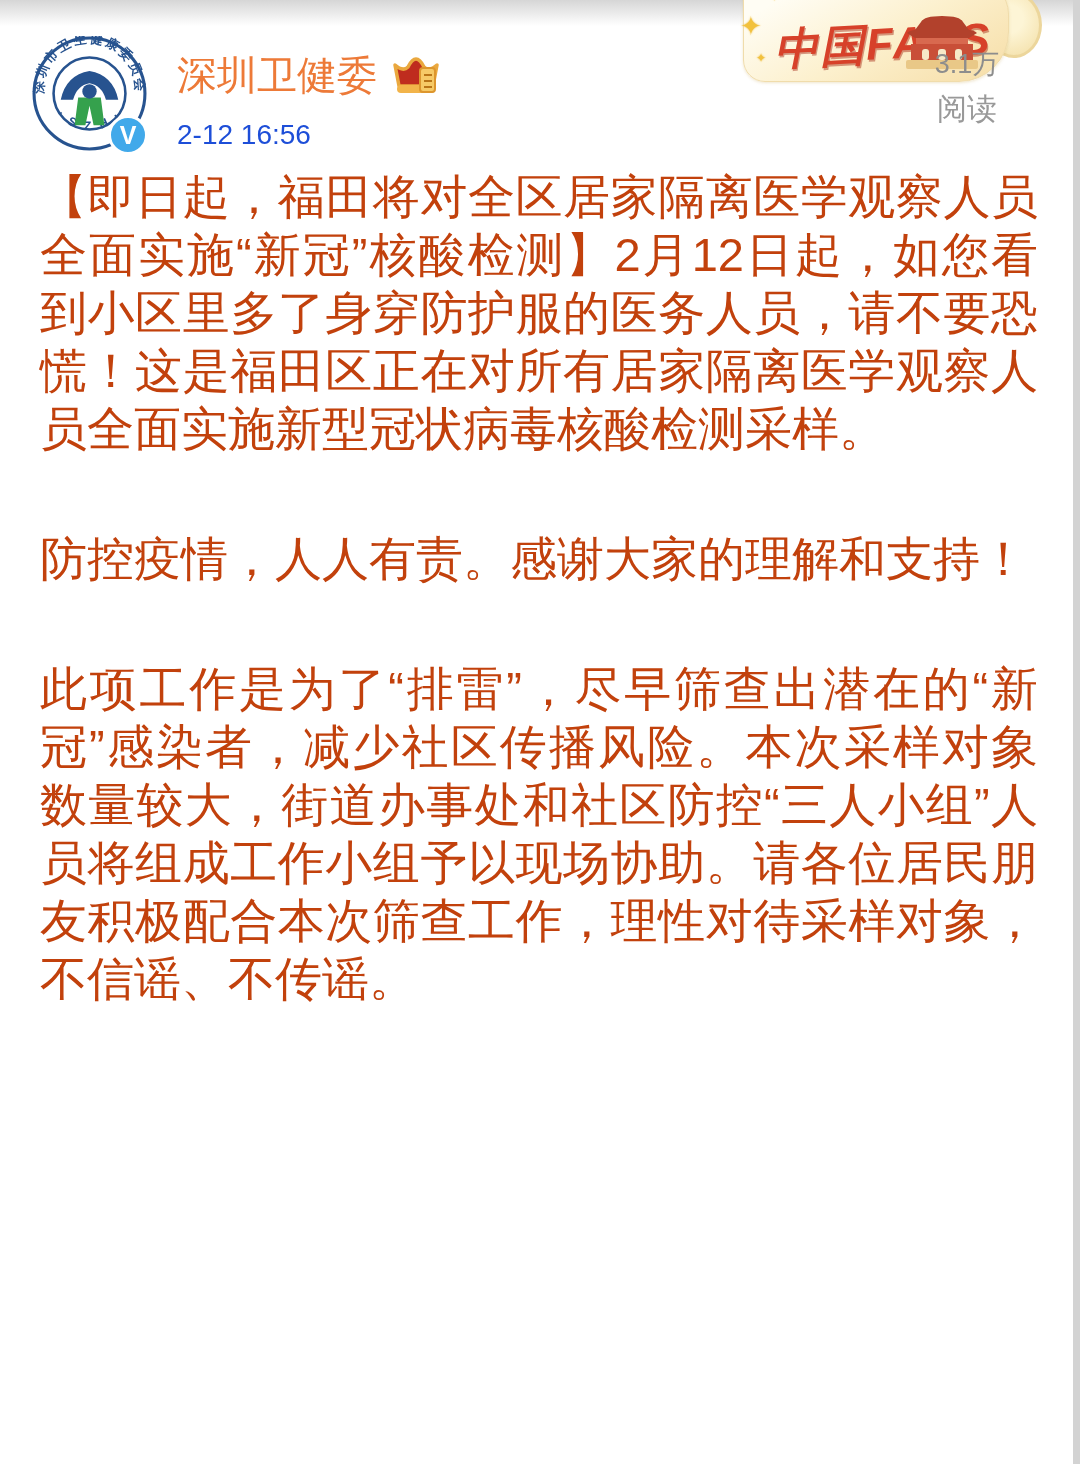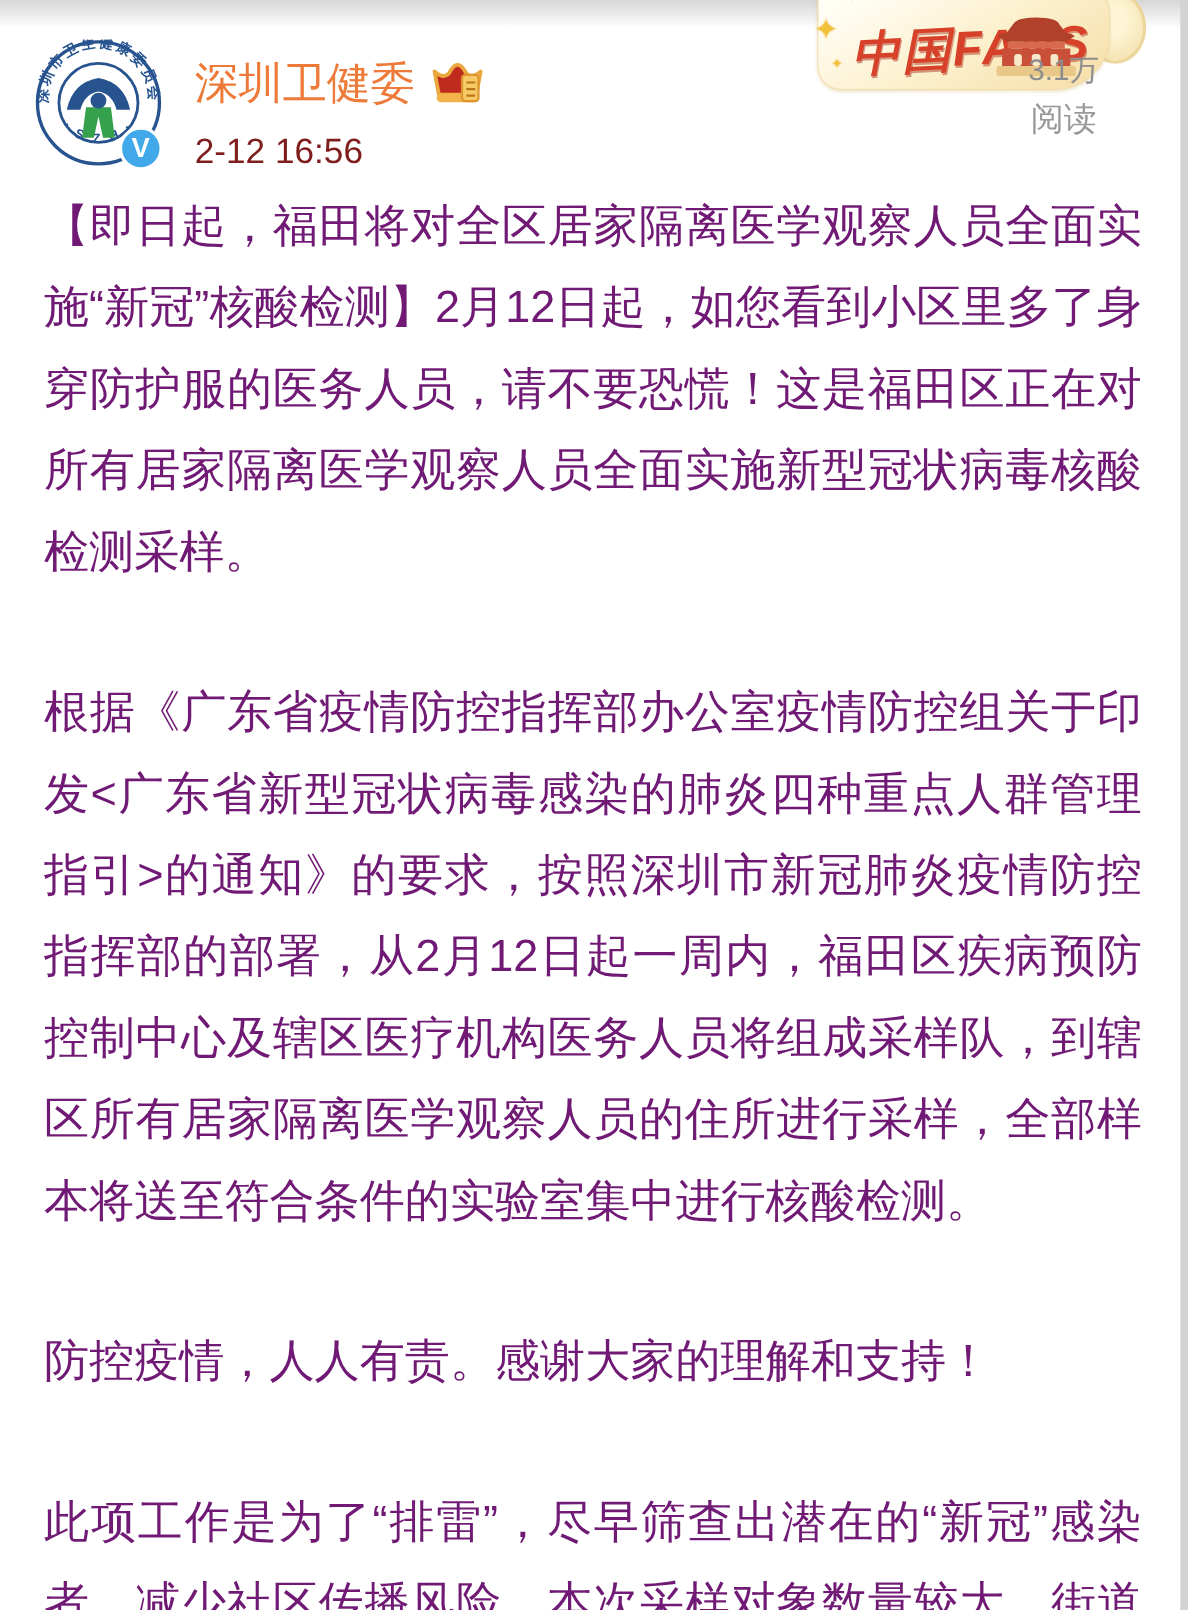--- a/index.html
+++ b/index.html
@@ -61,25 +61,25 @@
   .v-badge {
     position:absolute; left:76px; top:79px; width:40px; height:40px;
     border-radius:50%; background:#41a9ea; border:3px solid #fff;
     color:#fff; font-weight:bold; font-size:25px;
     display:flex; align-items:center; justify-content:center;
   }
   .user-block { margin-left:30px; padding-top:12px; }
   .username-row { display:flex; align-items:center; }
   .username { font-size:40px; color:#ed7a38; }
   .crown { margin-left:14px; position:relative; top:2px; }
-  .timestamp { font-size:32px; color:#7f1d1d; margin-top:16px; }
+  .timestamp { font-size:28px; color:#1d4ed8; margin-top:16px; }
   
   .content { position:absolute; left:40px; right:42px; top:168px; z-index:2; }
   .content p {
-    font-size:41px; line-height:74px; color:#701a75;
+    font-size:47px; line-height:58px; color:#c2410c;
     text-align:justify; margin-bottom:72px;
   }
   .content p:last-child { margin-bottom:0; }
 </style>
 </head>
 <body>
 
 <div class="top-fade"></div>
 <div class="right-edge"></div>
 
@@ -138,16 +138,15 @@
         <line x1="33" y1="26" x2="41" y2="26" stroke="#b97517" stroke-width="2"></line>
         <line x1="33" y1="32" x2="41" y2="32" stroke="#b97517" stroke-width="2"></line>
       </svg>
     </div>
     <div class="timestamp">2-12 16:56</div>
   </div>
 </div>
 
 <div class="content">
   <p>【即日起，福田将对全区居家隔离医学观察人员全面实施“新冠”核酸检测】2月12日起，如您看到小区里多了身穿防护服的医务人员，请不要恐慌！这是福田区正在对所有居家隔离医学观察人员全面实施新型冠状病毒核酸检测采样。</p>
-  <p>根据《广东省疫情防控指挥部办公室疫情防控组关于印发&lt;广东省新型冠状病毒感染的肺炎四种重点人群管理指引&gt;的通知》的要求，按照深圳市新冠肺炎疫情防控指挥部的部署，从2月12日起一周内，福田区疾病预防控制中心及辖区医疗机构医务人员将组成采样队，到辖区所有居家隔离医学观察人员的住所进行采样，全部样本将送至符合条件的实验室集中进行核酸检测。</p>
   <p>防控疫情，人人有责。感谢大家的理解和支持！</p>
   <p>此项工作是为了“排雷”，尽早筛查出潜在的“新冠”感染者，减少社区传播风险。本次采样对象数量较大，街道办事处和社区防控“三人小组”人员将组成工作小组予以现场协助。请各位居民朋友积极配合本次筛查工作，理性对待采样对象，不信谣、不传谣。</p>
 </div>
 
 </body></html>

